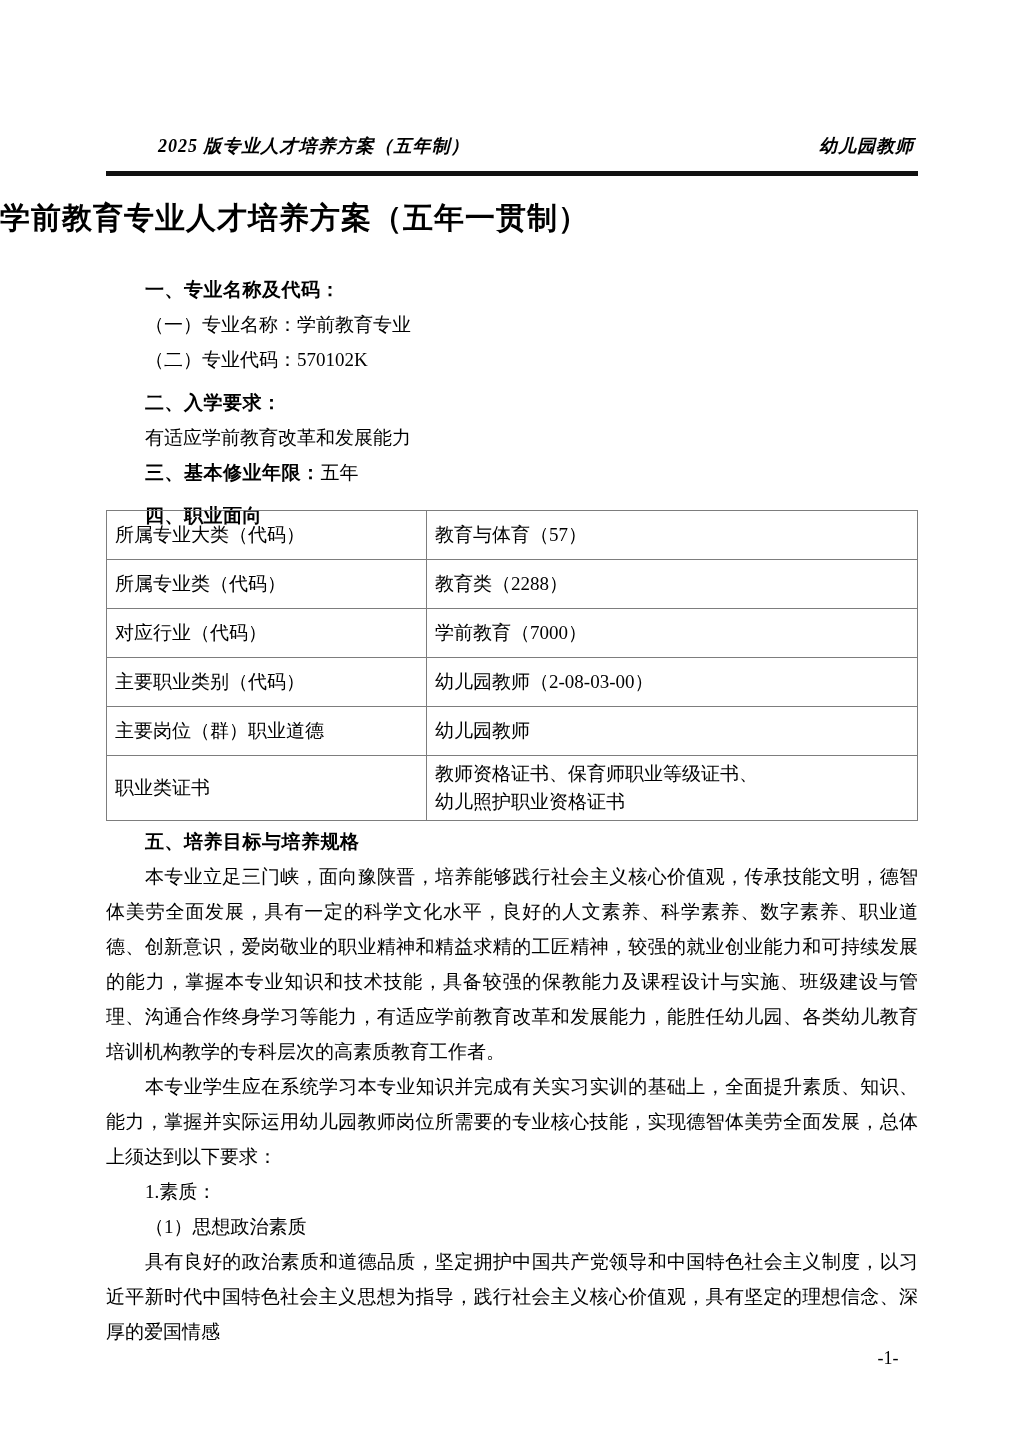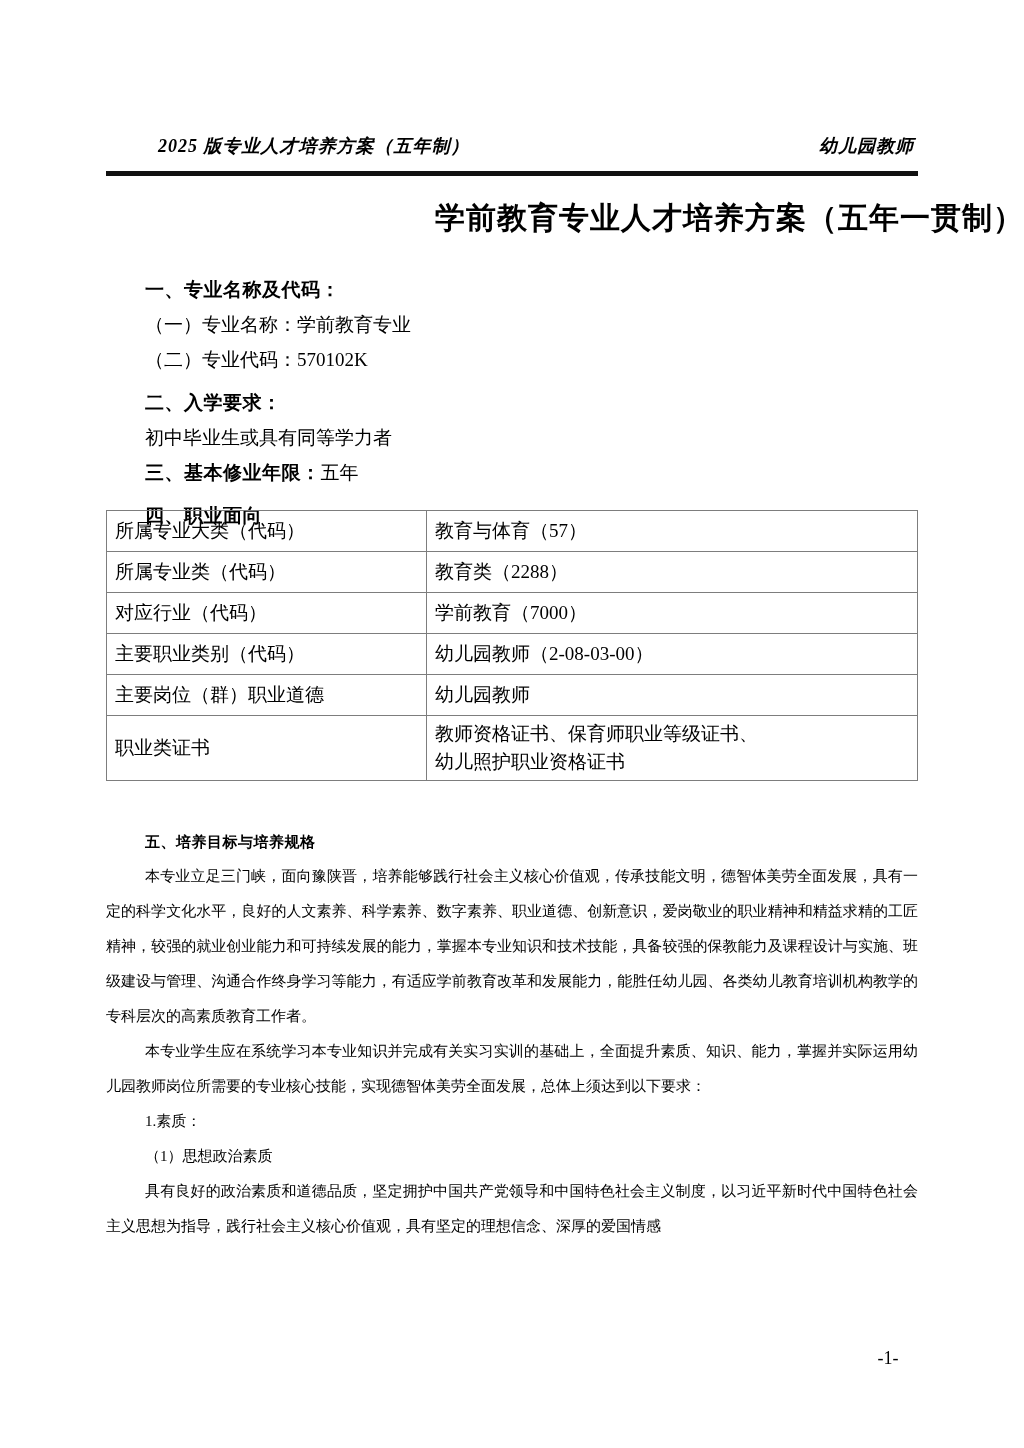--- a/index.html
+++ b/index.html
@@ -24,21 +24,21 @@
   .header-rule {
     position: absolute; top: 171px; left: 106px; right: 106px;
     height: 3px;
     border-top: 3px solid #111111;
     border-bottom: 2px solid #111111;
   }
 
   
   .doc-title {
     position: absolute; top: 198px; left: 0; width: 100%;
-    text-align: right;
+    text-align: left;
     font-size: 30px; font-weight: bold;
     letter-spacing: 1px;
     font-family: "Liberation Serif", serif;
   }
 
   
   .front-matter {
     position: absolute; top: 264px; left: 106px; right: 106px;
     font-size: 19px; line-height: 35px;
   }
@@ -59,27 +59,27 @@
     font-size: 19px;
   }
   .career-table td {
     border: 1px solid #7d7d7d;
     padding: 4px 8px;
     vertical-align: middle;
     white-space: pre-line;
     line-height: 28px;
   }
   .career-table td.cell-label { width: 320px; }
-  .career-table tr.row-std  { height: 41px; padding-left: 20px; }
+  .career-table tr.row-std  { height: 49px; padding-left: 20px; }
   .career-table tr.row-tall { height: 62px; }
 
   
   .section5 {
     position: absolute; top: 816px; left: 106px; right: 106px;
-    font-size: 15px; line-height: 35px;
+    font-size: 19px; line-height: 35px;
   }
   .sec5-heading { height: 35px; }
   .para {
     text-align: justify;
     text-indent: 39px;
   }
   .para-line { height: 35px; }
 
   
   .footer-page-number {
@@ -99,21 +99,21 @@
   </div>
   <div class="header-rule"></div>
 
   <h1 class="doc-title">学前教育专业人才培养方案（五年一贯制）</h1>
 
   <div class="front-matter">
     <div class="fm-line indent h-bold">一、专业名称及代码：</div>
     <div class="fm-line indent">（一）专业名称：学前教育专业</div>
     <div class="fm-line indent">（二）专业代码：570102K</div>
     <div class="fm-line indent h-bold">二、入学要求：</div>
-    <div class="fm-line indent">初中毕业生或具有同等学力者</div>
+    <div class="fm-line indent">有适应学前教育改革和发展能力</div>
     <div class="fm-line indent">
       <span class="h-bold">三、基本修业年限：</span><span>五年</span>
     </div>
     <div class="fm-line indent h-bold">四、职业面向</div>
   </div>
 
   <table class="career-table">
     <tbody>
       <tr class="row-std">
         <td class="cell-label">所属专业大类（代码）</td>

